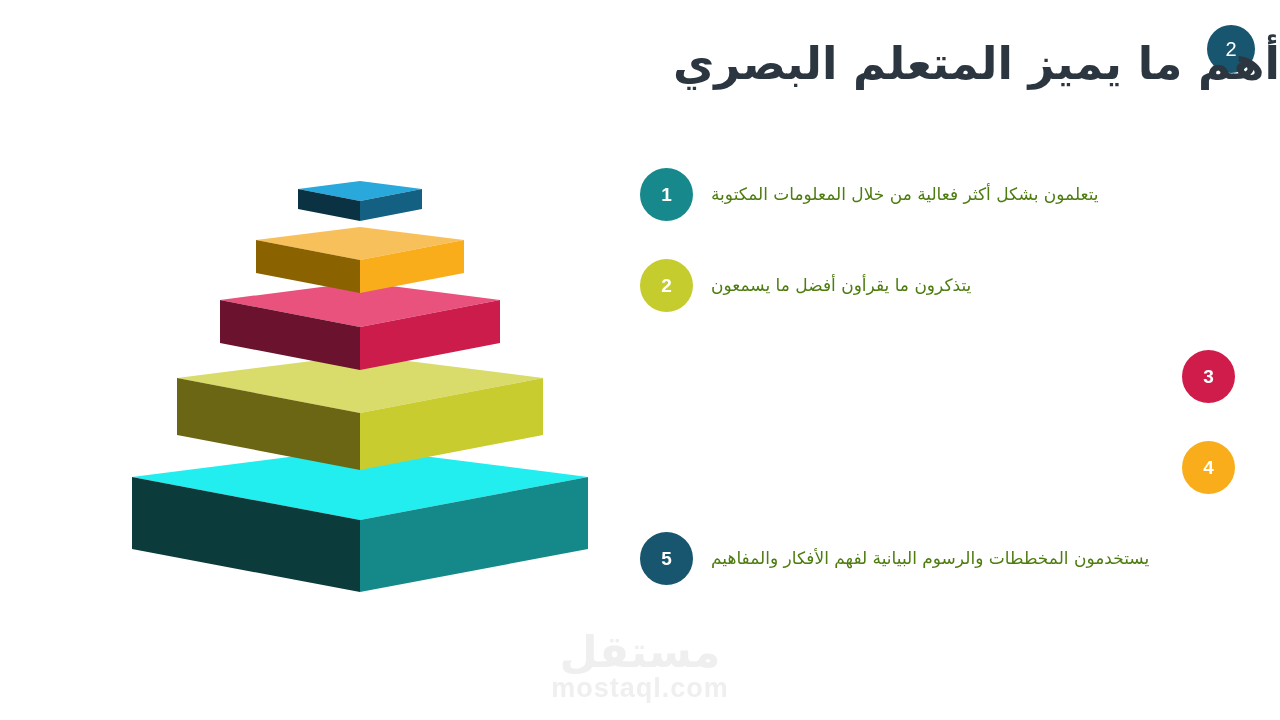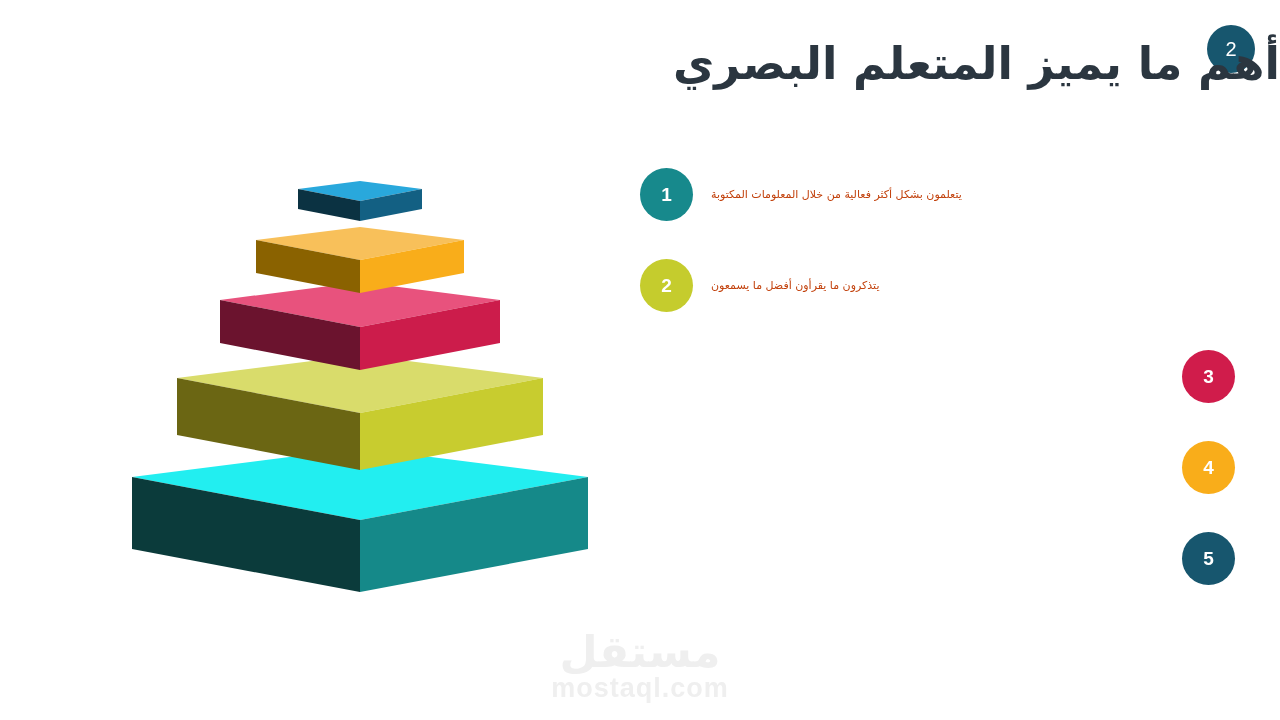--- a/index.html
+++ b/index.html
@@ -94,22 +94,22 @@
     margin-left: 0;
     order: 2;
   }
   .bullet-text {
     order: 1;
     flex: 1 1 auto;
     text-align: left;
     padding-left: 0;
     padding-right: 0;
     margin-right: 0;
-    color: #c2410c;
-    font-size: 11px;
+    color: #4d7c0f;
+    font-size: 17px;
     line-height: 53px;
     direction: rtl;
     font-family: "DejaVu Sans", sans-serif;
     white-space: nowrap;
     overflow: visible;
   }
   
   .bullet-row .bullet-text { padding-left: 18px; }
 
   
@@ -209,20 +209,21 @@
     <div class="bullet-row">
       <div class="bullet-badge" style="background: rgb(249, 173, 26);">
         <span>4</span>
       </div>
     </div>
 
     <div class="bullet-row">
       <div class="bullet-badge" style="background: rgb(23, 86, 110);">
         <span>5</span>
       </div>
+      <div class="bullet-text">يستخدمون المخططات والرسوم البيانية لفهم الأفكار والمفاهيم</div>
     </div>
 
   </div>
 
   <div class="watermark">
     <div class="wm-arabic" style="color: rgb(239, 239, 239);">مستقل</div>
     <div class="wm-latin" style="color: rgb(239, 239, 239);">mostaql.com</div>
   </div>
 
 </div>

